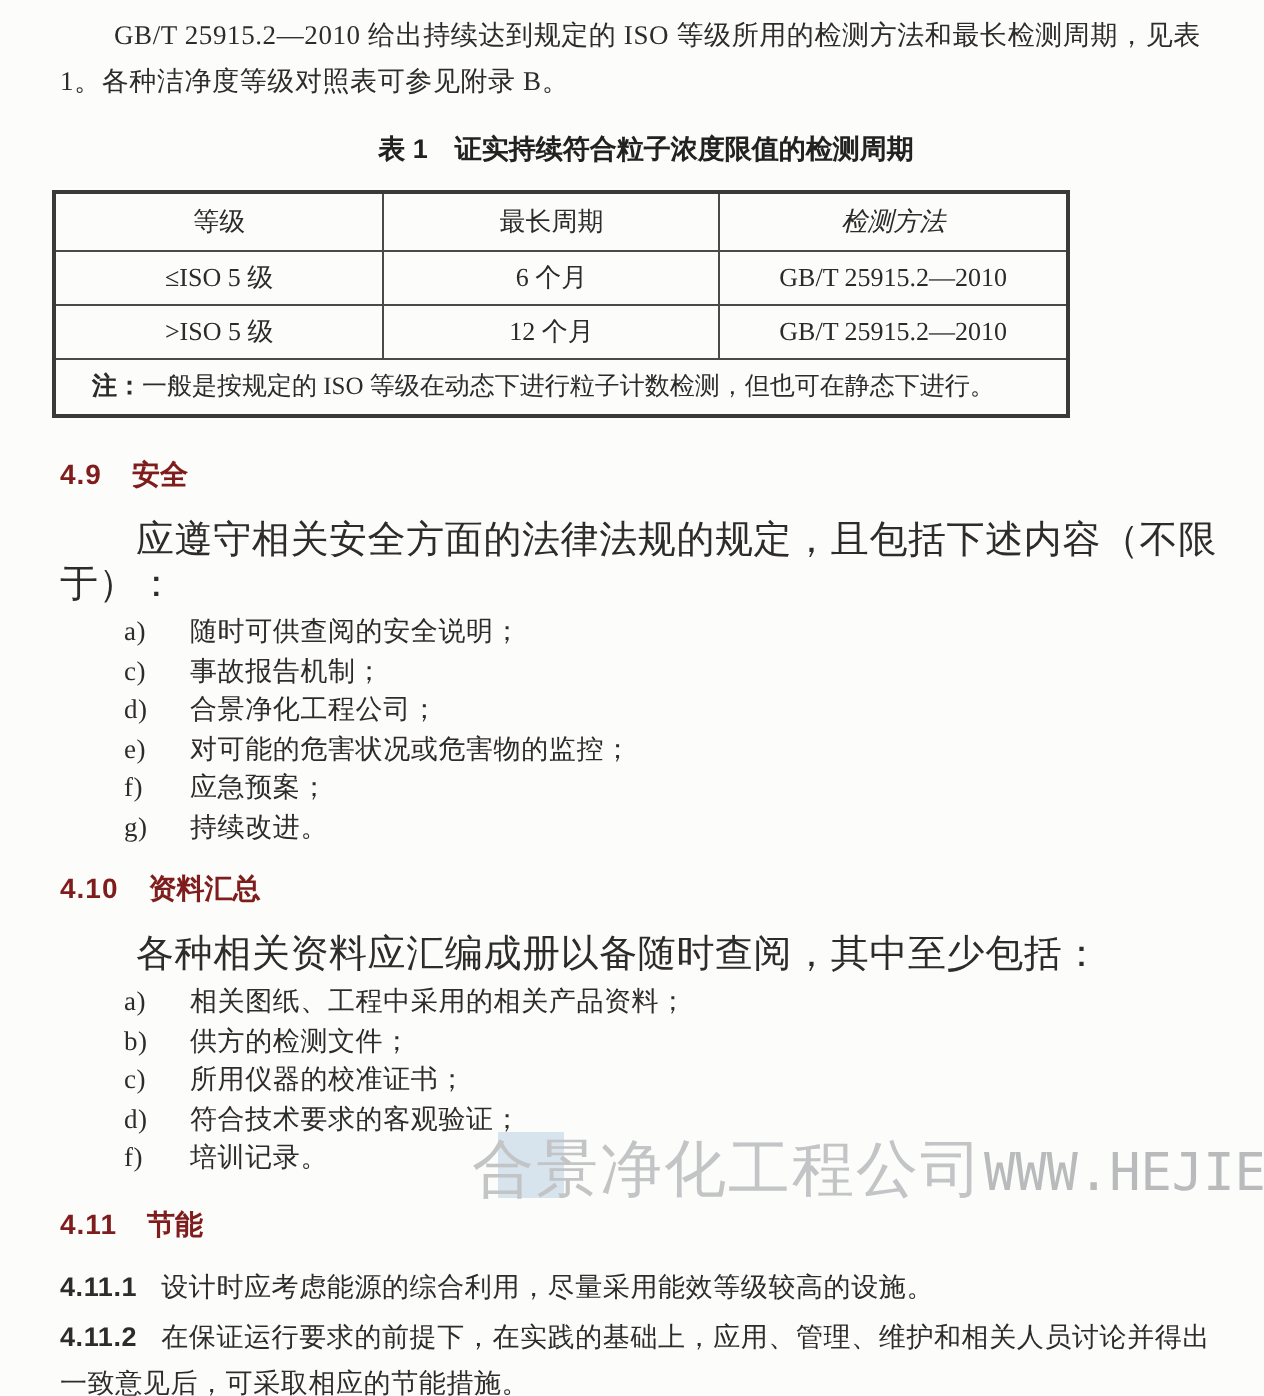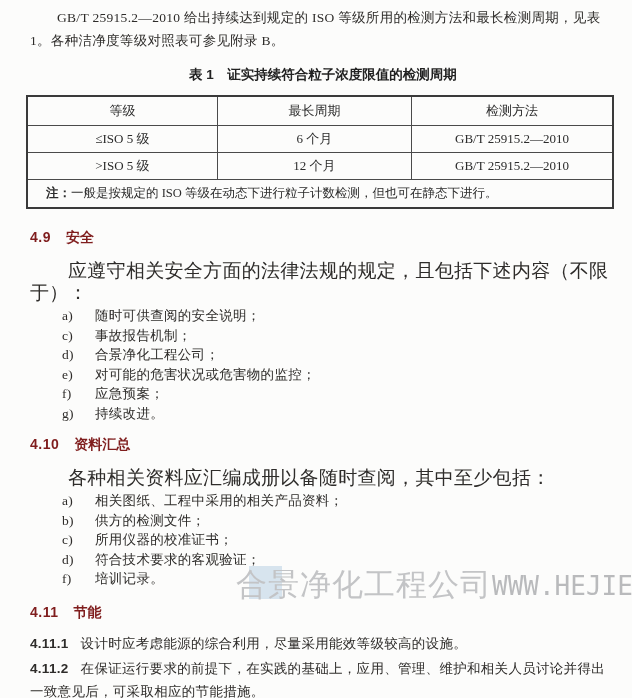--- a/index.html
+++ b/index.html
@@ -29,42 +29,42 @@
     margin:14px 0 0 0;
     text-align:center;
     font-family:"Liberation Sans","DejaVu Sans",sans-serif;
     font-weight:bold;
     font-size:13.5px;
     color:#222;
   }
   
   table.t1{
     border-collapse:collapse;
-    width:588px;
+    width:509px;
     margin:11px 0 0 -4px;
     table-layout:fixed;
     font-size:13px;
   }
   table.t1 td{
     border:1px solid #4a4a4a;
     text-align:center;
     padding:3px 4px;
     height:20px;
     vertical-align:middle;
     color:#2b2b2b;
   }
   table.t1{border:2px solid #3a3a3a;}
   table.t1 tr.hdr td{height:22px;}
   table.t1 td.note-cell{
     text-align:left;
     padding:3px 0 4px 18px;
     font-size:12.5px;
   }
   .note-label{font-family:"Liberation Sans","DejaVu Sans",sans-serif;font-weight:bold;}
-  .col1{width:32.4%;} .col2{width:33.2%;} .col3{width:34.4%;}
+  .col1{width:32.4%;} .col2{width:33.2%;} .col3{width:34.4%;font-style:italic;}
   
   .sec-h{
     margin:20px 0 0 0;
     font-family:"Liberation Sans","DejaVu Sans",sans-serif;
     font-weight:bold;
     font-size:14px;
     color:#7f1d1d;
   }
   .sec-h .sec-num{margin-right:15px;letter-spacing:0.5px;}
   

